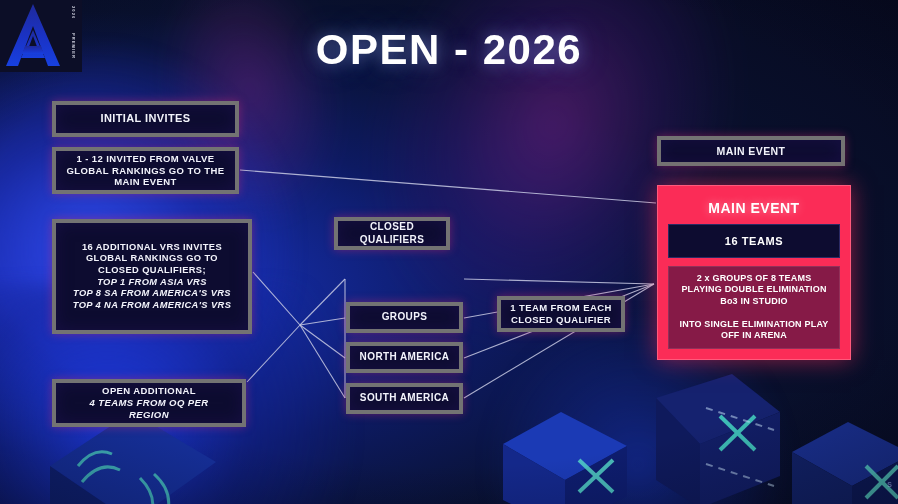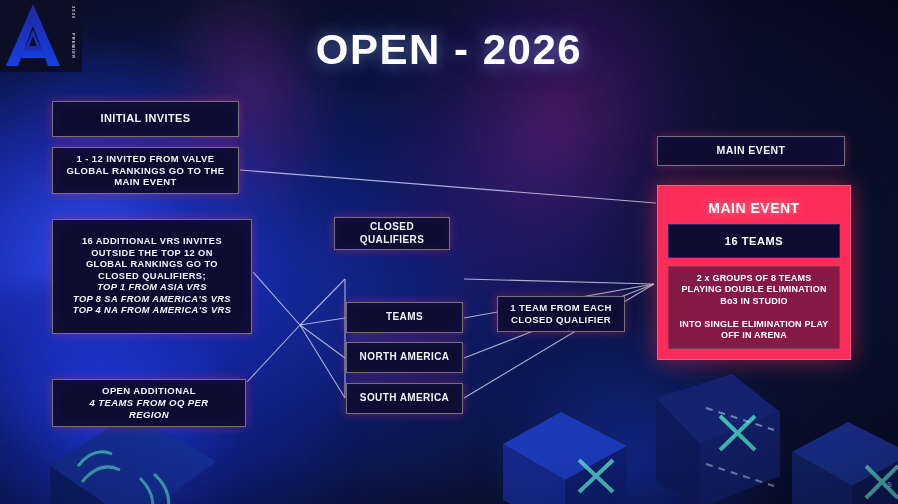--- a/index.html
+++ b/index.html
@@ -62,21 +62,21 @@
 
   
   .title{
     position:absolute;left:0;right:0;top:26px;text-align:center;
     color:#ffffff;font-size:42px;font-weight:800;letter-spacing:1.5px;
     text-shadow:0 0 16px rgba(160,180,255,.45), 0 0 34px rgba(80,110,255,.30);
   }
 
   
   .box{
-    position:absolute;border:1px solid #737373;background:#0d0c30;
+    position:absolute;border:4px solid #737373;background:#0d0c30;
     display:flex;align-items:center;justify-content:center;text-align:center;
     color:#f2f3fb;font-weight:700;letter-spacing:.4px;
     box-shadow:0 0 9px rgba(210,40,110,.45), inset 0 0 16px rgba(24,16,70,.9);
     padding:5px 8px;line-height:1.24;
   }
   .box .t{display:block;}
   .ital{font-style:italic;}
 
   #boxInitial{left:52px;top:101px;width:187px;height:36px;font-size:11px;}
   #boxInvited{left:52px;top:147px;width:187px;height:47px;font-size:9.5px;}
@@ -242,21 +242,20 @@
     <div>
       <span class="t">1 - 12 INVITED FROM VALVE</span>
       <span class="t">GLOBAL RANKINGS GO TO THE</span>
       <span class="t">MAIN EVENT</span>
     </div>
   </div>
 
   <div class="box" id="boxVrs">
     <div>
       <span class="t">16 ADDITIONAL VRS INVITES</span>
-      <span class="t">OUTSIDE THE TOP 12 ON</span>
       <span class="t">GLOBAL RANKINGS GO TO</span>
       <span class="t">CLOSED QUALIFIERS;</span>
       <span class="t ital">TOP 1 FROM ASIA VRS</span>
       <span class="t ital">TOP 8 SA FROM AMERICA'S VRS</span>
       <span class="t ital">TOP 4 NA FROM AMERICA'S VRS</span>
     </div>
   </div>
 
   <div class="box" id="boxOpenQ">
     <div>
@@ -264,21 +263,21 @@
       <span class="t ital">4 TEAMS FROM OQ PER</span>
       <span class="t ital">REGION</span>
     </div>
   </div>
 
   <div class="box" id="boxClosed">
     <span class="t">CLOSED QUALIFIERS</span>
   </div>
 
   <div class="box" id="boxEurope">
-    <span class="t">TEAMS</span>
+    <span class="t">GROUPS</span>
   </div>
   <div class="box" id="boxNa">
     <span class="t">NORTH AMERICA</span>
   </div>
   <div class="box" id="boxSa">
     <span class="t">SOUTH AMERICA</span>
   </div>
 
   <div class="box" id="boxOneTeam">
     <div>

